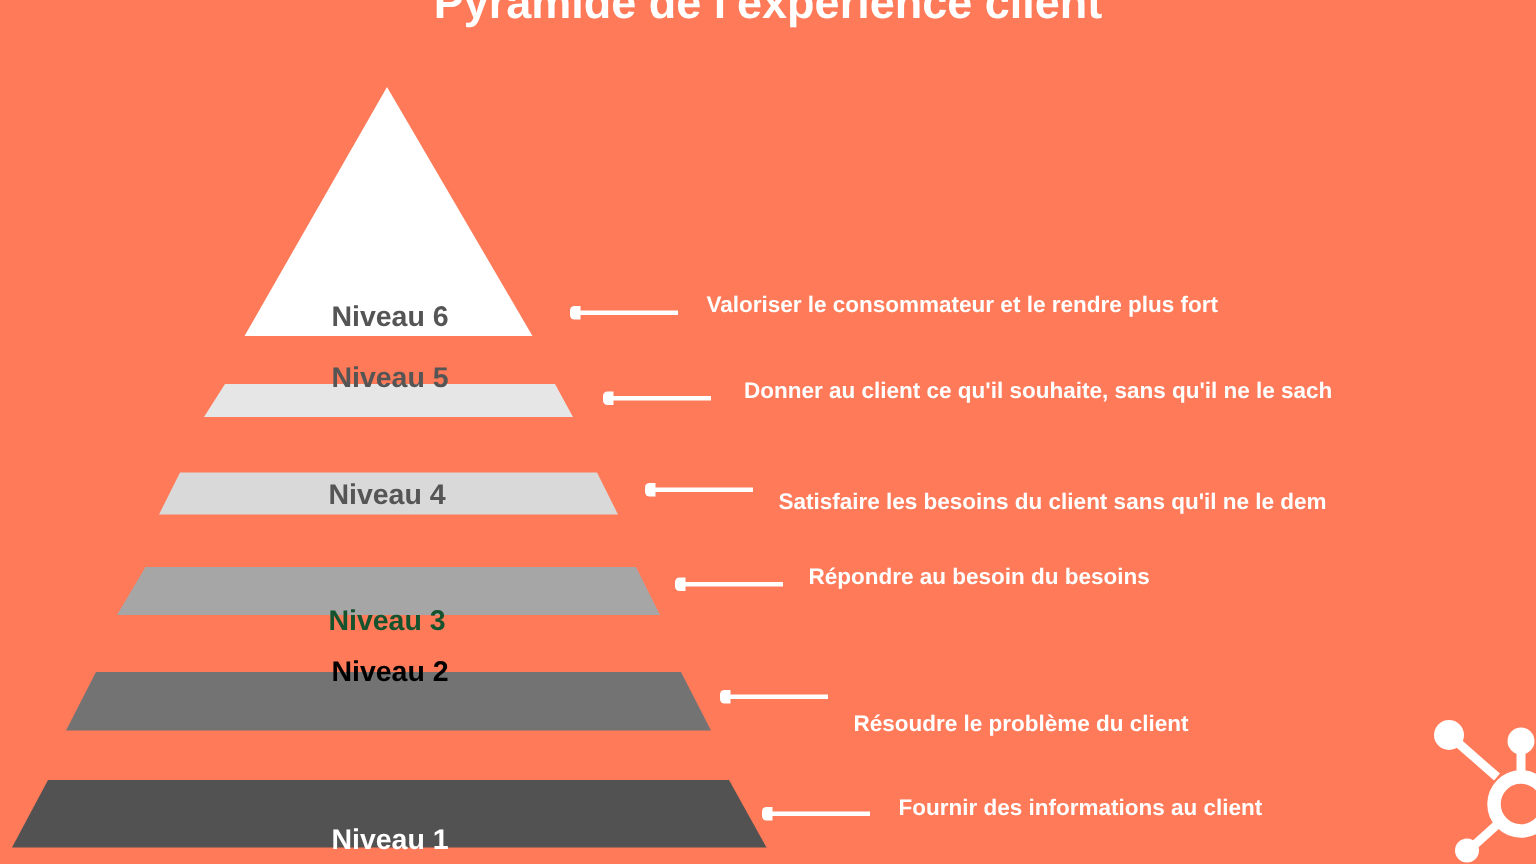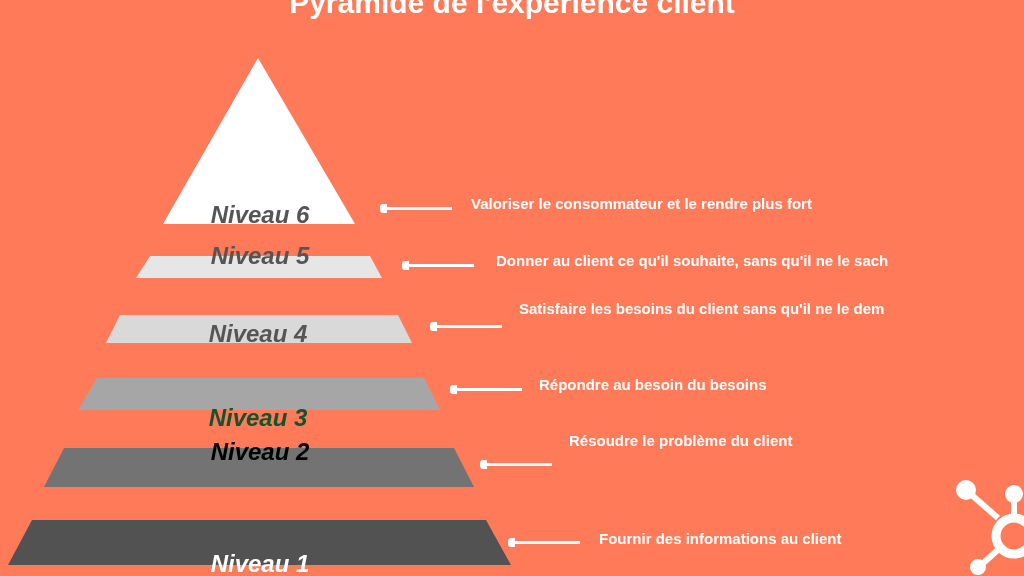--- a/index.html
+++ b/index.html
@@ -1,19 +1,19 @@
 <!DOCTYPE html>
 <html><head>
 <meta charset="utf-8">
 <style>
   html,body{margin:0;padding:0;}
   body{width:1024px;height:576px;overflow:hidden;background:#ff7a59;position:relative;font-family:"Liberation Sans",sans-serif;}
   .title{position:absolute;left:0;width:1024px;top:-14px;text-align:center;color:#fff;font-weight:bold;font-size:30px;letter-spacing:0px;}
   svg.pyr{position:absolute;left:0;top:0;}
-  .lvl{position:absolute;font-weight:bold;font-size:24px;text-align:center;white-space:nowrap;font-style:italic;}
+  .lvl{position:absolute;font-weight:bold;font-size:19px;text-align:center;white-space:nowrap;}
   .desc{position:absolute;color:#fff;font-weight:bold;font-size:15px;white-space:nowrap;}
   .arrow{position:absolute;height:3px;background:#fff;}
   .arrow::before{content:"";position:absolute;left:-6px;top:-3px;width:7px;height:9px;background:#fff;border-radius:3px 0 0 3px;}
   .logo{position:absolute;left:950px;top:478px;}
 </style>
 </head>
 <body>
 
 <div class="title">Pyramide de l'expérience client</div>
 
@@ -35,23 +35,23 @@
 
 <div class="arrow" style="left:386px;top:207px;width:66px;"></div>
 <div class="arrow" style="left:408px;top:264px;width:66px;"></div>
 <div class="arrow" style="left:436px;top:325px;width:66px;"></div>
 <div class="arrow" style="left:456px;top:388px;width:66px;"></div>
 <div class="arrow" style="left:486px;top:463px;width:66px;"></div>
 <div class="arrow" style="left:514px;top:541px;width:66px;"></div>
 
 <div class="desc" style="left:471px;top:195px;">Valoriser le consommateur et le rendre plus fort</div>
 <div class="desc" style="left:496px;top:252px;">Donner au client ce qu'il souhaite, sans qu'il ne le sach</div>
-<div class="desc" style="left:519px;top:300px;">Satisfaire les besoins du client sans qu'il ne le dem</div>
+<div class="desc" style="left:519px;top:326px;">Satisfaire les besoins du client sans qu'il ne le dem</div>
 <div class="desc" style="left:539px;top:376px;">Répondre au besoin du besoins</div>
-<div class="desc" style="left:569px;top:432px;">Résoudre le problème du client</div>
+<div class="desc" style="left:569px;top:474px;">Résoudre le problème du client</div>
 <div class="desc" style="left:599px;top:530px;">Fournir des informations au client</div>
 
 <svg class="logo" width="74" height="98">
   <line x1="16" y1="12" x2="48" y2="40" stroke="#fff" stroke-width="6"></line>
   <circle cx="16" cy="12" r="10" fill="#fff"></circle>
   <circle cx="64" cy="16" r="9" fill="#fff"></circle>
   <line x1="64" y1="16" x2="64" y2="40" stroke="#fff" stroke-width="6"></line>
   <circle cx="64" cy="58" r="18" fill="none" stroke="#fff" stroke-width="9"></circle>
   <line x1="50" y1="70" x2="30" y2="88" stroke="#fff" stroke-width="6"></line>
   <circle cx="28" cy="89" r="8" fill="#fff"></circle>

